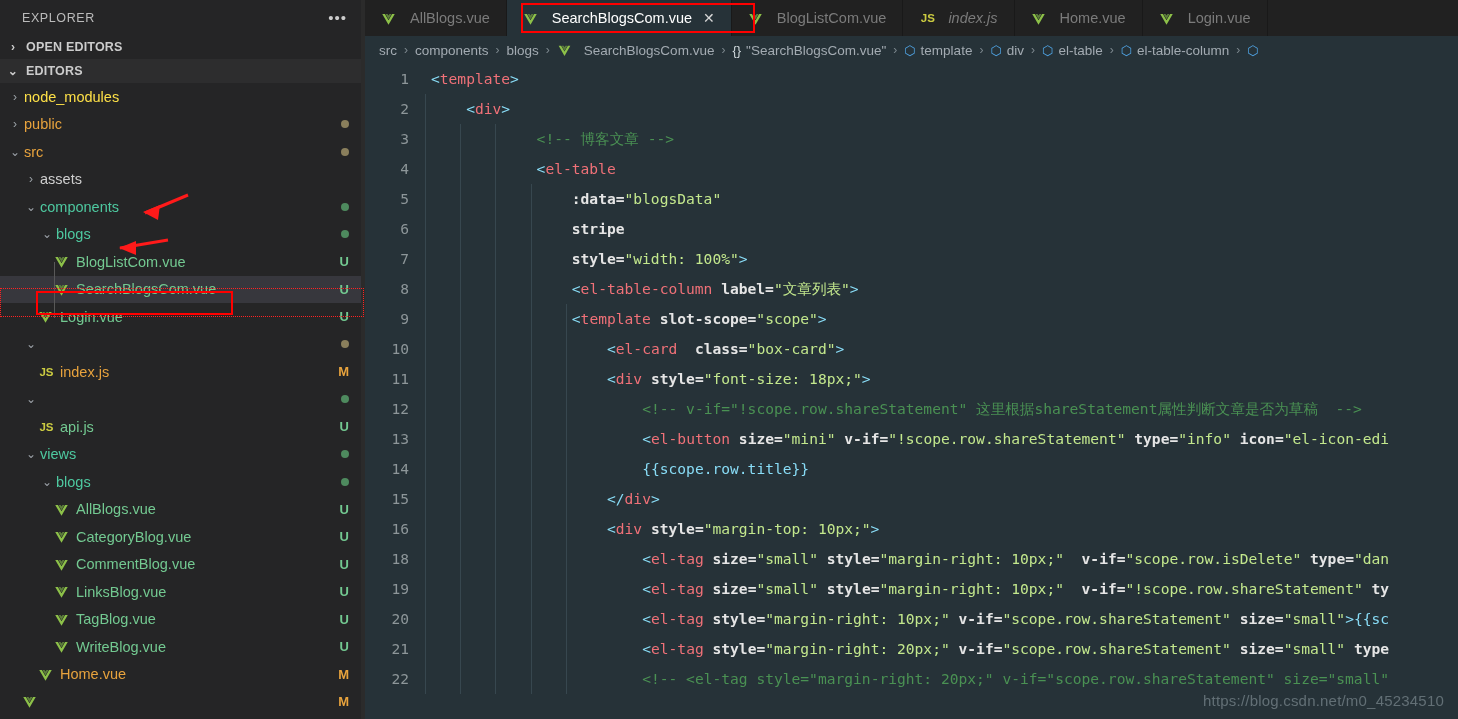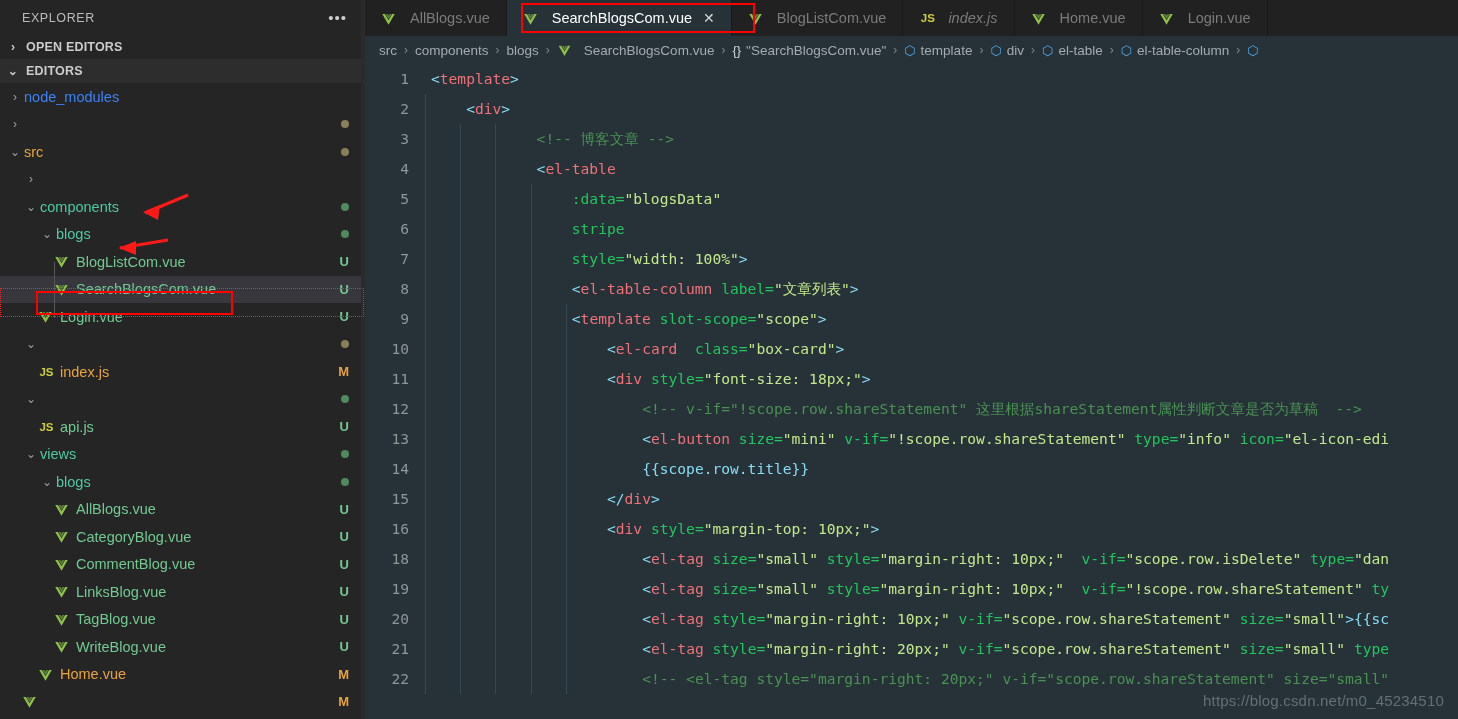--- a/index.html
+++ b/index.html
@@ -85,21 +85,21 @@
   .gutter{
     width:58px; flex:0 0 58px; text-align:right; padding-right:14px;
     color:#8d9699; font-size:14.6px; user-select:none;
   }
   .code{ position:relative; flex:1 1 auto; padding-left:8px;}
   .iguide{ position:absolute; top:0; height:30px; width:1px; background:#37474f;}
 
   
   .t-tag{ color:#f07178; }
   .t-brk{ color:#89ddf7; }
-  .t-attr{ color:#22c55e; }
+  .t-attr{ color:#e5e5e5;font-weight:bold; }
   .t-str{ color:#c3e88d; }
   .t-cmt{ color:#4a9153; }
   .t-mus{ color:#89ddf7; }
   .t-plain{ color:#eeffff; }
 
   
   .ann{ position:absolute; pointer-events:none; }
   .ann-box{ border:2px solid #ff0000; }
   .ann-dotted{ border:1px dotted #ff2222; }
 
@@ -127,36 +127,38 @@
         </div>
         <div class="sec-head shaded">
           <span class="chev">⌄</span>
           <span>EDITORS</span>
         </div>
       </div>
     <div id="tree">
         <div class="row">
           <span class="indent" style="width:6px"></span>
           <span class="twisty">›</span>
-          <span class="label" style="color:#3b82f6">node_modules</span>
+          <span class="label" style="color:#fde047">node_modules</span>
         </div>
         <div class="row">
           <span class="indent" style="width:6px"></span>
           <span class="twisty">›</span>
+          <span class="label" style="color:#e8a33d">public</span>
           <span class="dot" style="background:#8a7f5c"></span>
         </div>
         <div class="row">
           <span class="indent" style="width:6px"></span>
           <span class="twisty">⌄</span>
           <span class="label" style="color:#e8a33d">src</span>
           <span class="dot" style="background:#8a7f5c"></span>
         </div>
         <div class="row">
           <span class="indent" style="width:22px"></span>
           <span class="twisty">›</span>
+          <span class="label" style="color:#cfcfcf">assets</span>
         </div>
         <div class="row">
           <span class="indent" style="width:22px"></span>
           <span class="twisty">⌄</span>
           <span class="label" style="color:#4ec9a0">components</span>
           <span class="dot" style="background:#4e8a5e"></span>
         </div>
         <div class="row">
           <span class="indent" style="width:38px"></span>
           <span class="twisty">⌄</span>

